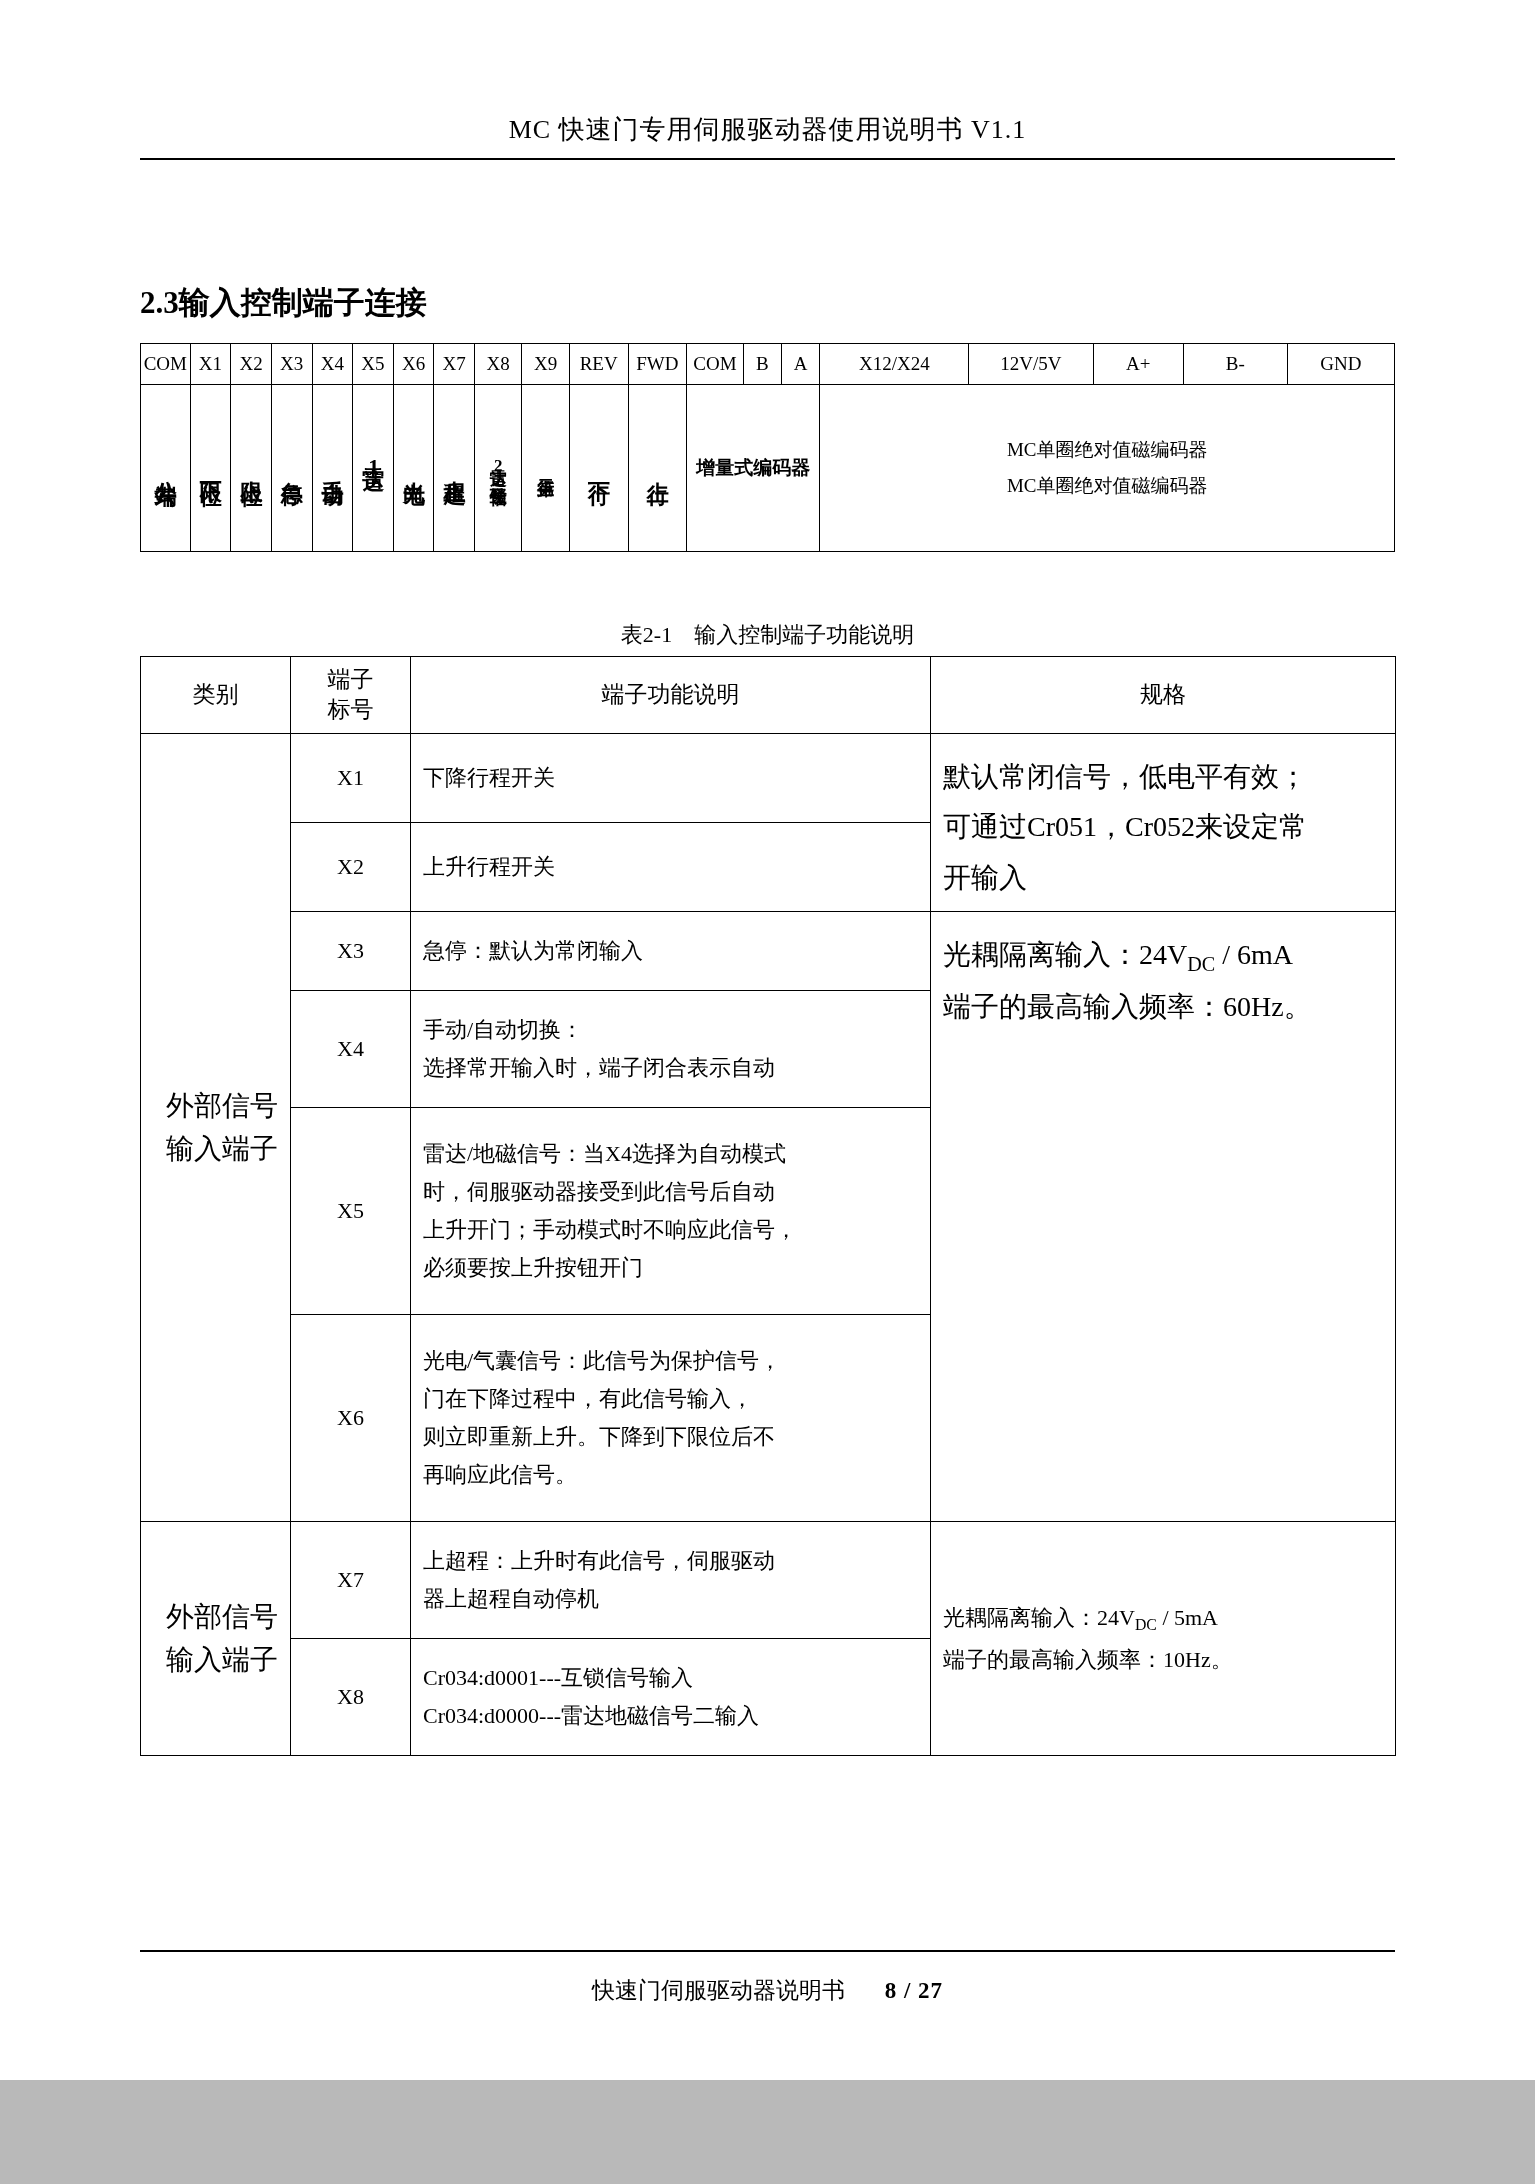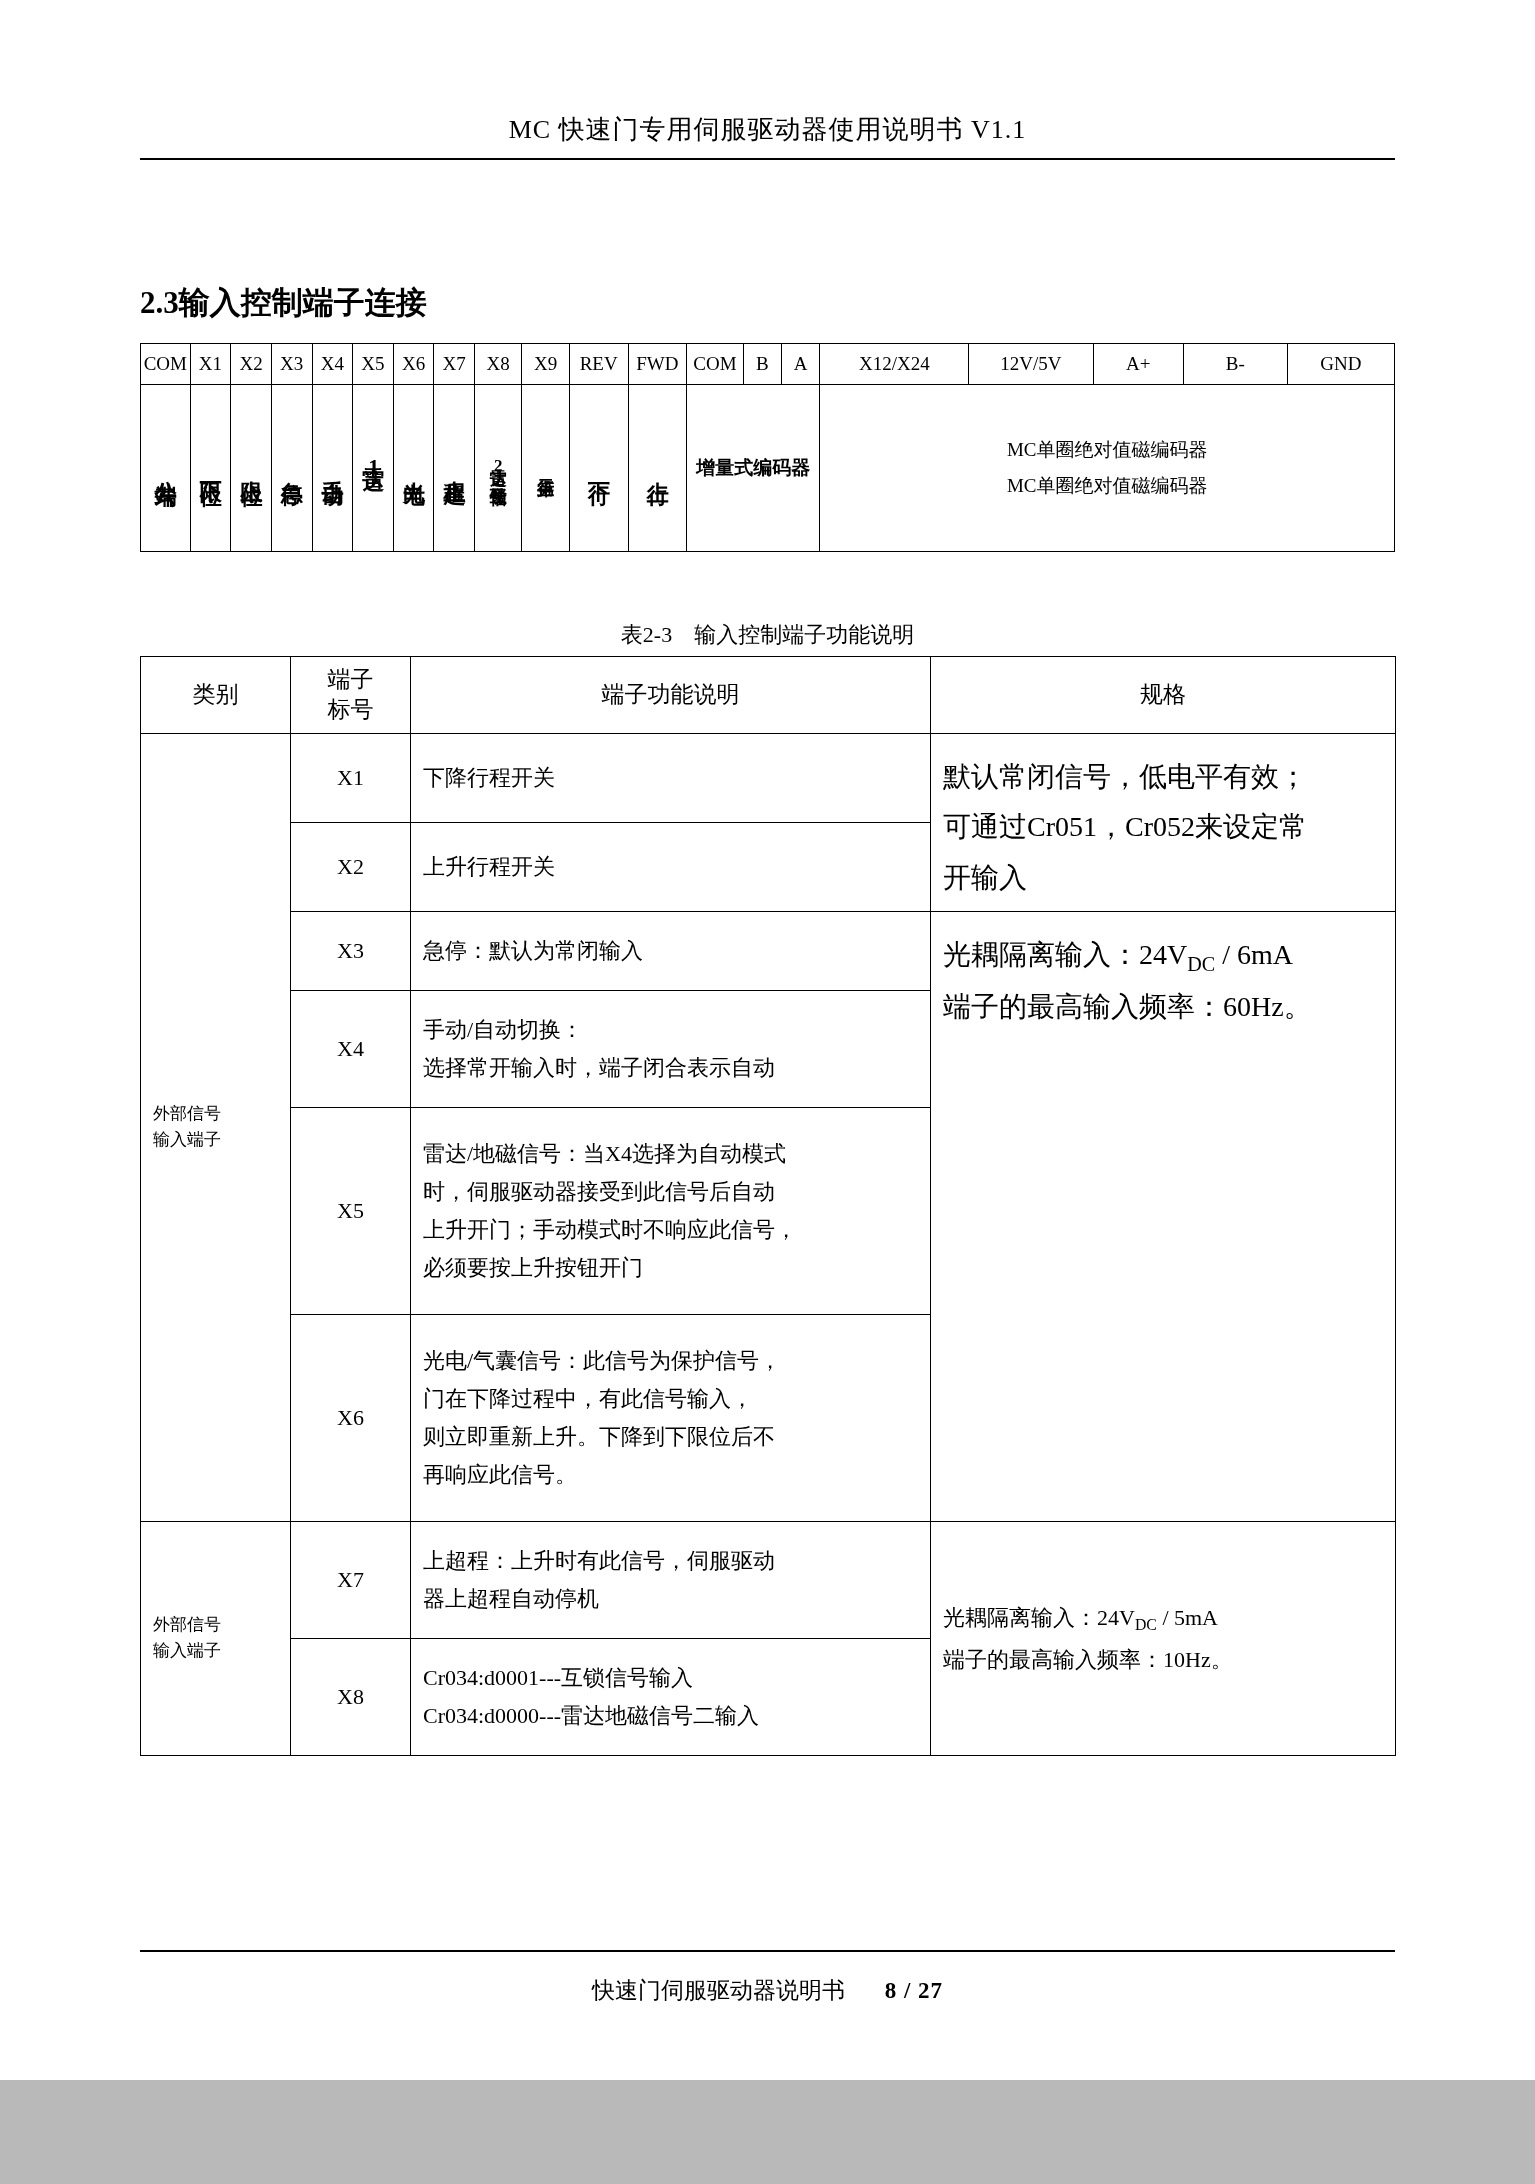--- a/index.html
+++ b/index.html
@@ -108,22 +108,22 @@
   .ftable td {
     border: 1.5px solid #000;
     vertical-align: middle;
     font-size: 22px;
     padding: 8px 12px;
   }
   .ftable td.ctr {
     text-align: center;
   }
   .ftable td.cat {
-    text-align: left;
-    font-size: 17px;
+    text-align: right;
+    font-size: 28px;
     line-height: 1.55;
   }
   .ftable td.hdr {
     text-align: center;
     font-size: 23px;
     line-height: 1.3;
   }
   .ftable td.desc {
     line-height: 1.72;
     font-size: 22px;
@@ -236,21 +236,21 @@
       <td><span class="vert">上行</span></td>
       <td colspan="3" class="horiz-bold">增量式编码器</td>
       <td colspan="5" class="enc-cell">
         <div>MC单圈绝对值磁编码器</div>
         <div>MC单圈绝对值磁编码器</div>
       </td>
     </tr>
   </tbody>
     </table>
 
-  <div class="caption">表2-3　输入控制端子功能说明</div>
+  <div class="caption">表2-1　输入控制端子功能说明</div>
 
   <table class="ftable">
     <colgroup>
       <col style="width:150px">
       <col style="width:120px">
       <col style="width:520px">
       <col style="width:465px">
     </colgroup>
     <tbody>
         <tr>

